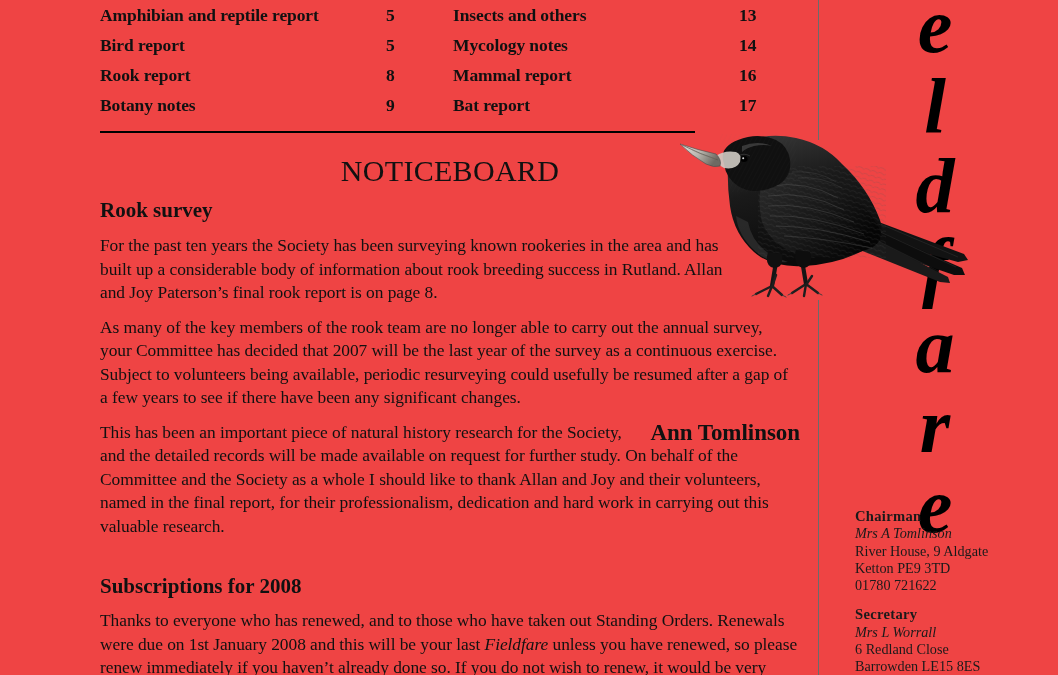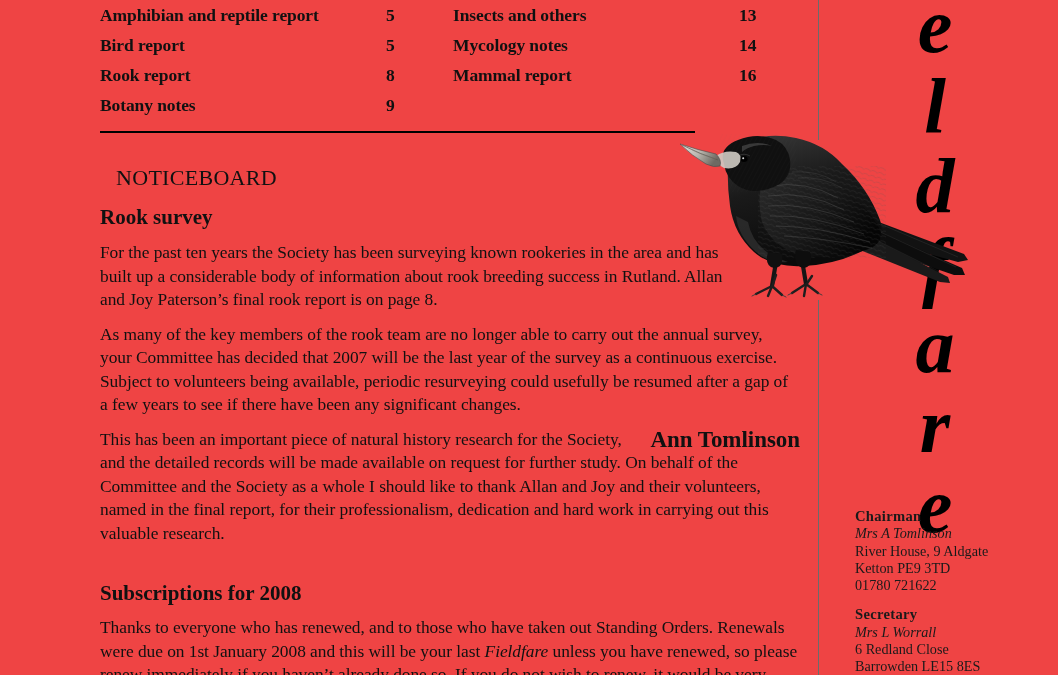--- a/index.html
+++ b/index.html
@@ -62,25 +62,26 @@
   }
 
   
   #article {
     position: absolute;
     left: 100px;
     top: 150px;
     width: 700px;
   }
   h1.section-head {
-    margin: 16px;
-    font-size: 22px;
+    margin: 4px;
+    font-size: 30px;
     font-weight: normal;
     letter-spacing: 0.3px;
     line-height: 1.1;
+    text-align: center;
   }
   h2.sub-head {
     margin: 12px 0 0 0;
     font-size: 21px;
     font-weight: bold;
     line-height: 1.1;
   }
   h2.sub-head.spaced {
     margin-top: 37px;
   }
@@ -195,20 +196,24 @@
         <span class="contents-title">Insects and others</span>
         <span class="contents-page">13</span>
       </div>
       <div class="contents-row">
         <span class="contents-title">Mycology notes</span>
         <span class="contents-page">14</span>
       </div>
       <div class="contents-row">
         <span class="contents-title">Mammal report</span>
         <span class="contents-page">16</span>
+      </div>
+      <div class="contents-row">
+        <span class="contents-title">Bat report</span>
+        <span class="contents-page">17</span>
       </div>
     </div>
 
   </div>
 
   <div id="top-rule"></div>
 
   <div id="article">
 
     <h1 class="section-head">NOTICEBOARD</h1>

